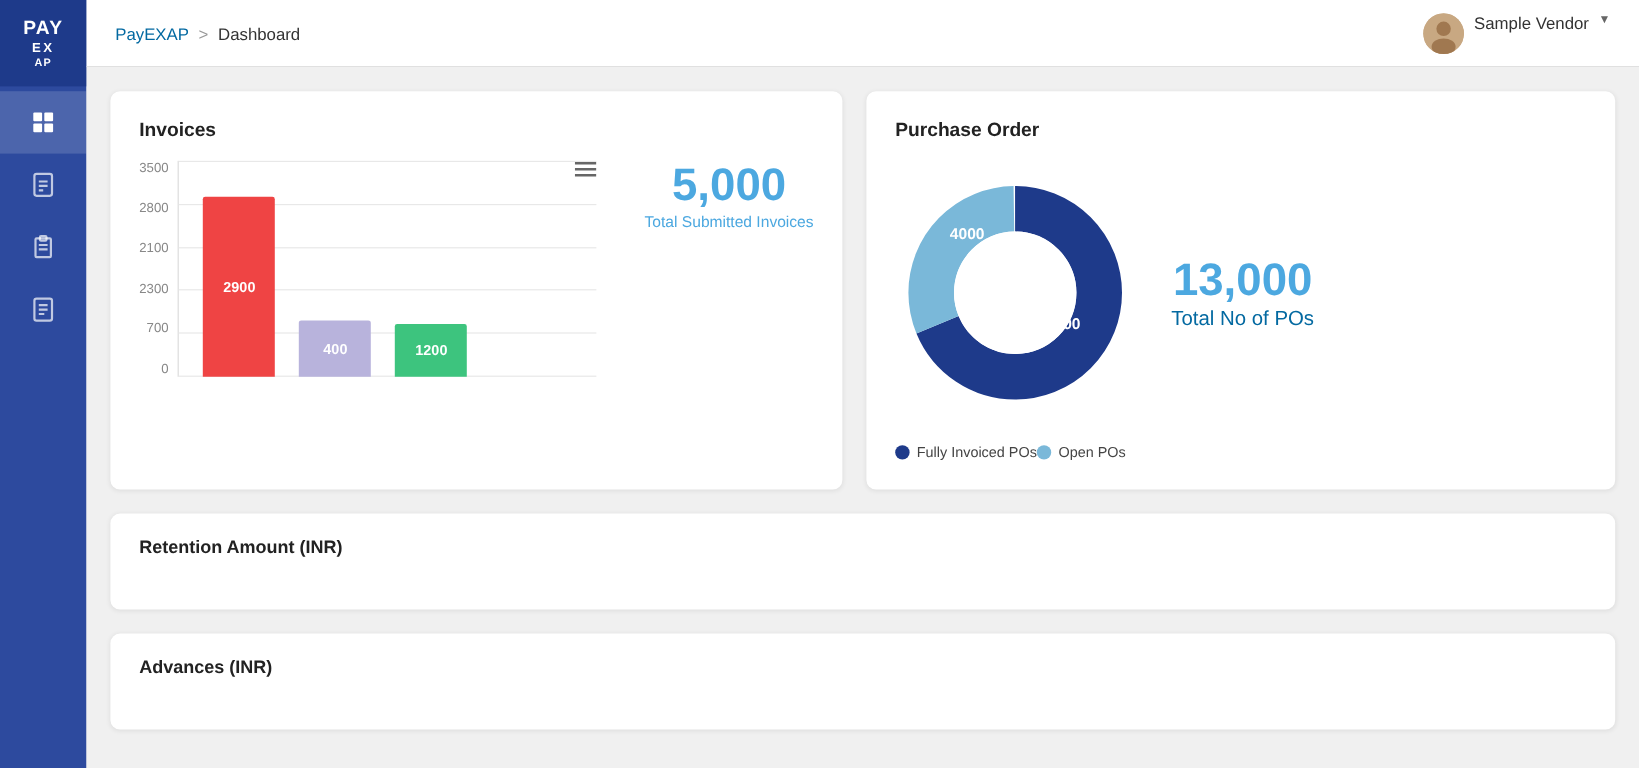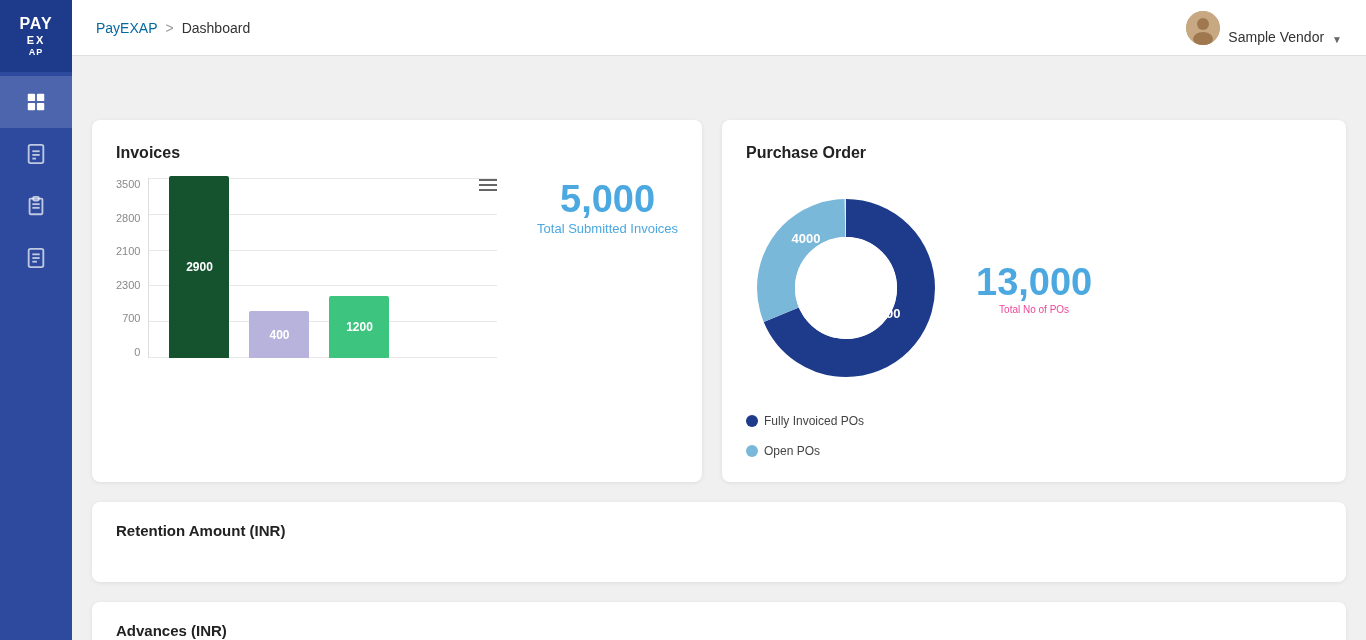--- a/index.html
+++ b/index.html
@@ -72,21 +72,21 @@
       align-items: center;
       gap: 8px;
       font-size: 14px;
       color: #333;
     }
     .breadcrumb-app { color: #0369a1; font-weight: 500; }
     .breadcrumb-sep { color: #999; }
     .breadcrumb-page { color: #333; }
     .user-area {
       display: flex;
-      align-items: flex-end;
+      align-items: flex-start;
       gap: 8px;
       cursor: pointer;
     }
     .avatar {
       width: 34px;
       height: 34px;
       border-radius: 50%;
       background: #c8a882;
       overflow: hidden;
       display: flex;
@@ -104,21 +104,20 @@
       padding: 20px;
       overflow-y: auto;
       background: #f0f0f0;
     }
 
     
     .cards-row {
       display: flex;
       gap: 20px;
       margin-bottom: 20px;
-      margin-top: 44px;
     }
 
     .card {
       background: white;
       border-radius: 8px;
       padding: 24px;
       box-shadow: 0 1px 4px rgba(0,0,0,0.08);
     }
 
     .card-title {
@@ -236,29 +235,27 @@
       display: flex;
       flex-direction: column;
       align-items: center;
     }
     .po-number {
       font-size: 38px;
       font-weight: 700;
       color: #4ca8e0;
     }
     .po-label {
-      font-size: 10px;
-      color: #ec4899;
+      font-size: 17px;
+      color: #0369a1;
     }
 
     .po-legend {
       display: flex;
-      gap: 16px;
       margin-top: 16px;
-      flex-direction: column;
     }
 
     .po-legend-item {
       display: flex;
       align-items: center;
       gap: 6px;
       font-size: 12px;
       color: #444;
     }
     .po-legend-dot {
@@ -395,33 +392,33 @@
               <div class="grid-lines">
                 <div class="grid-line"></div>
                 <div class="grid-line"></div>
                 <div class="grid-line"></div>
                 <div class="grid-line"></div>
                 <div class="grid-line"></div>
                 <div class="grid-line"></div>
               </div>
 
               <div class="bar-group">
-                <div class="bar" style="background:#14532d; height:182px;">
+                <div class="bar" style="background:#ef4444; height:150px;">
                   <span>2900</span>
                 </div>
               </div>
 
               <div class="bar-group">
                 <div class="bar" style="background:#b8b3dc; height:47px;">
                   <span>400</span>
                 </div>
               </div>
 
               <div class="bar-group">
-                <div class="bar" style="background:#3dc47e; height:62px;">
+                <div class="bar" style="background:#3dc47e; height:44px;">
                   <span>1200</span>
                 </div>
               </div>
             </div>
           </div>
 
           <div class="invoice-summary">
             <div class="summary-number">5,000</div>
             <div class="summary-label">Total Submitted Invoices</div>
           </div>

